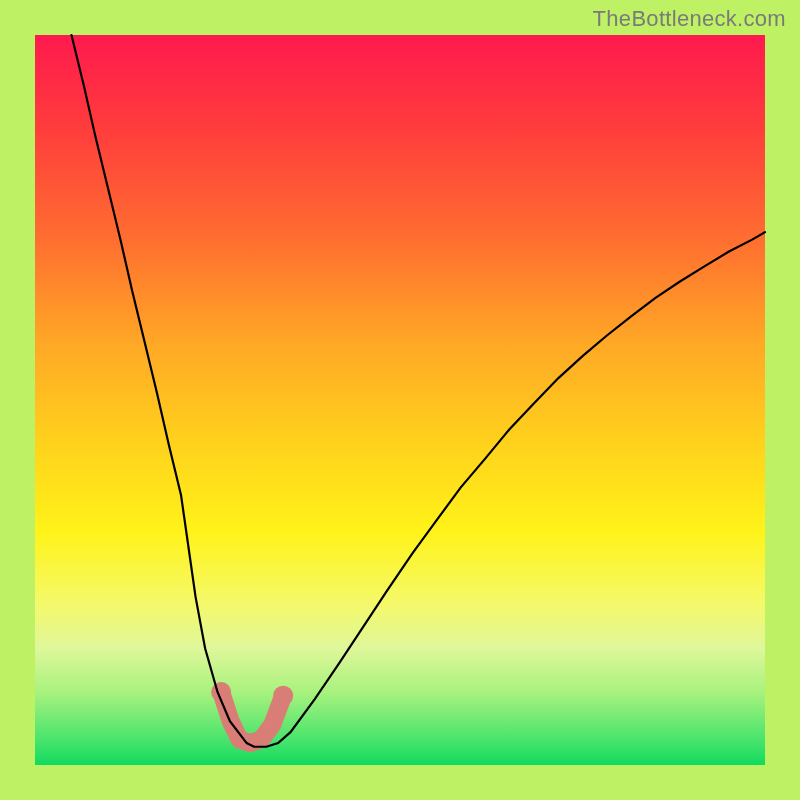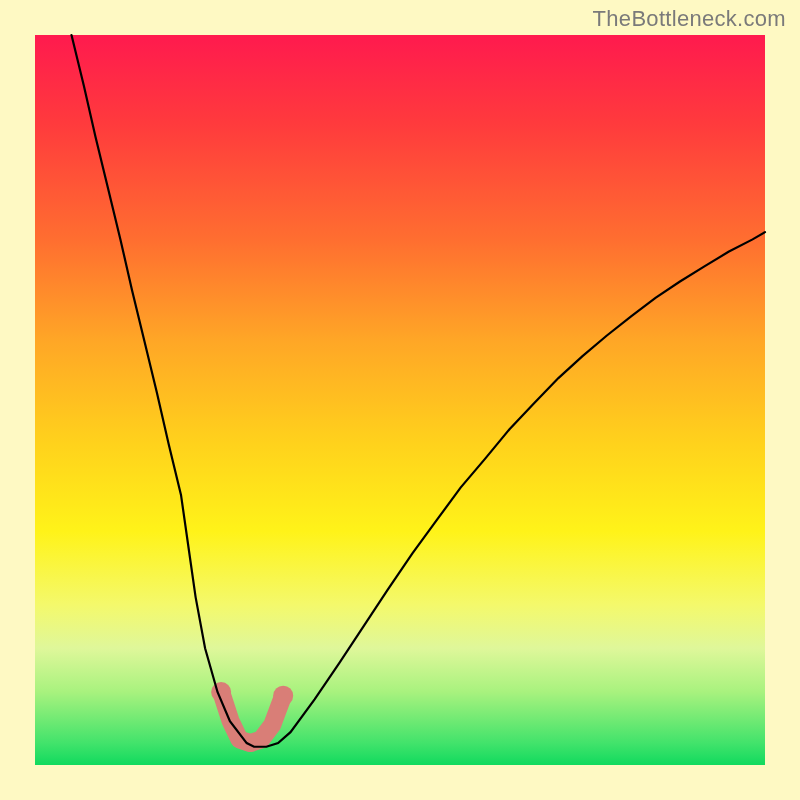--- a/index.html
+++ b/index.html
@@ -10,21 +10,21 @@
     background: #000;
     overflow: hidden;
     font-family: Arial, Helvetica, sans-serif;
   }
   .frame {
     position: absolute;
     left: 0;
     top: 0;
     width: 800px;
     height: 800px;
-    background: #fef9c3;
+    background: #bef264;
   }
   .plot {
     position: absolute;
     left: 35px;
     top: 35px;
     width: 730px;
     height: 730px;
     background: linear-gradient(
       to bottom,
       #ff1a4e 0%,

